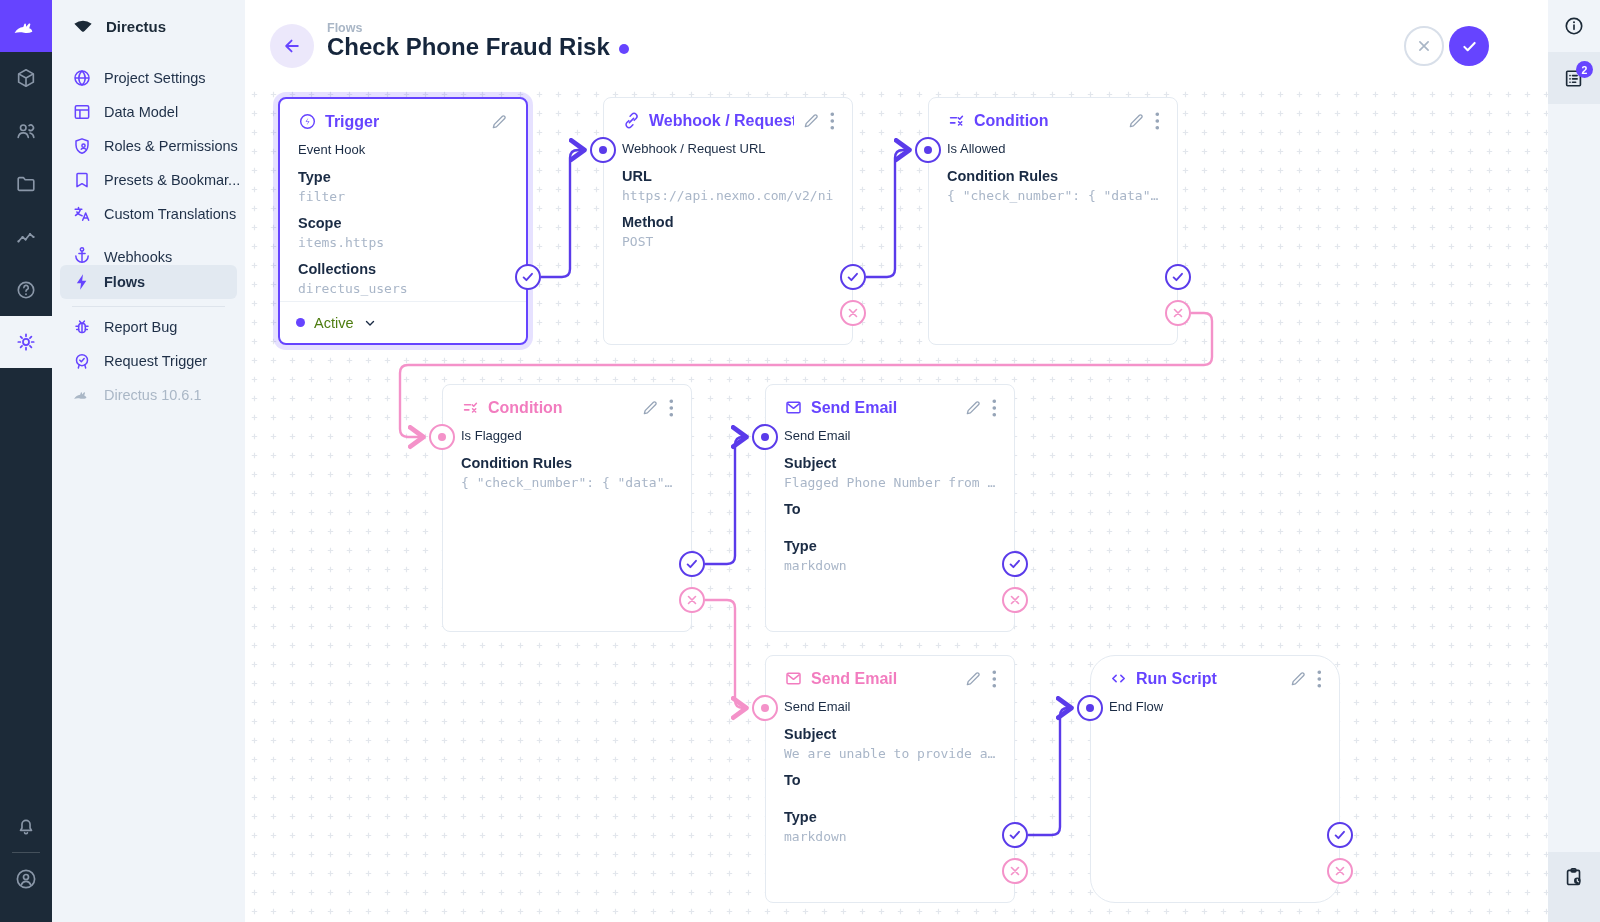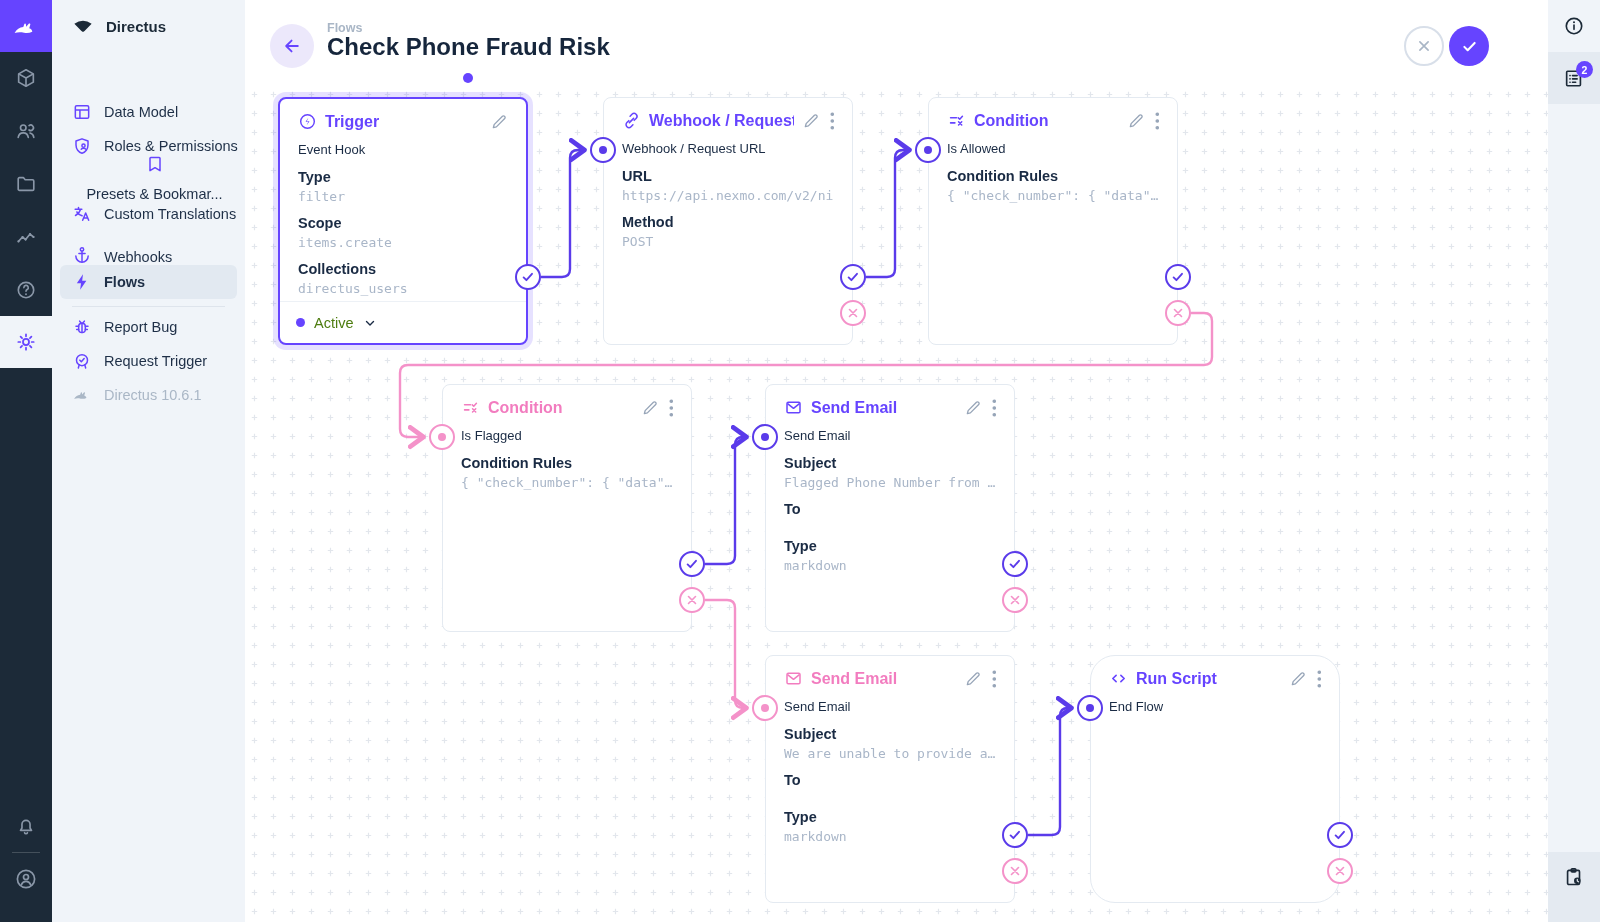--- a/index.html
+++ b/index.html
@@ -41,21 +41,21 @@
   .badge { position:absolute; top:-6px; right:-8px; min-width:17px; height:17px; border-radius:9px; background:#6644FF;
            color:#fff; font-size:10.5px; font-weight:700; display:flex; align-items:center; justify-content:center; padding:0 4px; }
   .rb-bottom { position:absolute; left:0; top:852px; width:52px; height:70px; background:#E4EAF1; display:flex; align-items:flex-start; justify-content:center; padding-top:14px; color:#1C2A38; }
 
   
   .canvas { position:absolute; left:245px; top:0; width:1303px; height:922px; background:#fff; }
   .grid-svg { position:absolute; left:245px; top:85px; z-index:0; }
   .back-btn { position:absolute; left:270px; top:24px; width:44px; height:44px; border-radius:50%; background:#ECE8FB;
               display:flex; align-items:center; justify-content:center; color:#6644FF; z-index:5; cursor:pointer; }
   .crumb { position:absolute; left:327px; top:21px; font-size:12.5px; font-weight:700; color:#A9B6C6; z-index:5; }
-  .page-title { position:absolute; left:327px; top:33px; font-size:24px; font-weight:700; color:#16263C; z-index:5; display:flex; align-items:center; gap:9px;flex-direction:column; }
+  .page-title { position:absolute; left:327px; top:33px; font-size:24px; font-weight:700; color:#16263C; z-index:5; display:flex; align-items:center; gap:9px; }
   .unsaved-dot { width:10px; height:10px; border-radius:50%; background:#6644FF; margin-top:3px; }
   .hbtn { position:absolute; top:26px; width:40px; height:40px; border-radius:50%; display:flex; align-items:center; justify-content:center; z-index:5; cursor:pointer; }
   .hbtn.ghost { left:1404px; background:#fff; border:2px solid #D8DFE9; color:#A9B6C6; }
   .hbtn.primary { left:1449px; background:#6644FF; color:#fff; }
 
   
   .panel { position:absolute; width:250px; height:248px; background:#fff; border:1px solid #E4EAF1; border-radius:8px;
            padding:13px 18px; z-index:2; }
   .panel.trigger { border:2px solid #6644FF; box-shadow:0 0 0 5px rgba(102,68,255,.16); }
   .panel-head { display:flex; align-items:center; gap:8px; margin-bottom:9px; }
@@ -140,21 +140,21 @@
       </span>
     </span>
   </div>
   <div class="resolve-name">Event Hook</div>
   <div class="fgroup">
       <div class="flabel">Type</div>
       <div class="fvalue">filter</div>
     </div>
   <div class="fgroup">
       <div class="flabel">Scope</div>
-      <div class="fvalue">items.create</div>
+      <div class="fvalue">items.https</div>
     </div>
   <div class="fgroup">
       <div class="flabel">Collections</div>
       <div class="fvalue">directus_users</div>
     </div>
   <div class="trigger-foot">
     <span class="status-dot"></span>
     <span class="status-lbl">Active</span>
     <span style="color:#1A2B44;">
       <svg width="14" height="14" viewBox="0 0 24 24" fill="none" stroke="currentColor" stroke-width="2.4" stroke-linecap="round" stroke-linejoin="round">
@@ -478,40 +478,49 @@
 <nav class="nav">
   <div class="nav-head">
     <span>
       <svg width="22" height="20" viewBox="0 0 24 22">
           <path d="M2.5 8.5Q12 2 21.5 8.5L13.7 16.6Q12 18.4 10.3 16.6Z" fill="#1C2A38"></path>
         </svg>
     </span>
     <span class="nav-head-label">Directus</span>
   </div>
 
+  <div class="nav-item" style="top:61px;">
+    <span class="nic">
+        <svg width="20" height="20" viewBox="0 0 24 24" fill="none" stroke="currentColor" stroke-width="1.8">
+          <circle cx="12" cy="12" r="8.4"></circle>
+          <path d="M3.6 12h16.8M12 3.6c2.6 2.3 3.9 5.1 3.9 8.4s-1.3 6.1-3.9 8.4c-2.6-2.3-3.9-5.1-3.9-8.4s1.3-6.1 3.9-8.4z"></path>
+        </svg>
+      </span>
+    <span class="lbl">Project Settings</span>
+  </div>
   <div class="nav-item" style="top:95px;">
     <span class="nic">
         <svg width="20" height="20" viewBox="0 0 24 24" fill="none" stroke="currentColor" stroke-width="1.8">
           <rect x="4" y="4.5" width="16" height="15" rx="1.6"></rect>
           <path d="M4 9.5h16M9.5 9.5v10"></path>
         </svg>
       </span>
     <span class="lbl">Data Model</span>
   </div>
   <div class="nav-item" style="top:129px;">
     <span class="nic">
         <svg width="20" height="20" viewBox="0 0 24 24" fill="none" stroke="currentColor" stroke-width="1.8" stroke-linejoin="round">
           <path d="M12 3.4l7.2 2.6v4.8c0 4.6-3 8.8-7.2 9.8-4.2-1-7.2-5.2-7.2-9.8V6z"></path>
           <circle cx="13.8" cy="11.6" r="1.9"></circle>
           <path d="M10.6 16.4c.7-1.2 1.9-1.8 3.2-1.8s2.5.6 3.2 1.8"></path>
         </svg>
       </span>
     <span class="lbl">Roles &amp; Permissions</span>
   </div>
-  <div class="nav-item" style="top:154px;flex-direction:column;">
+  <div class="nav-item" style="top:163px;">
     <span class="nic">
         <svg width="20" height="20" viewBox="0 0 24 24" fill="none" stroke="currentColor" stroke-width="1.8" stroke-linejoin="round">
           <path d="M7 4.2h10a1 1 0 011 1V20l-6-3.6L6 20V5.2a1 1 0 011-1z"></path>
         </svg>
       </span>
     <span class="lbl">Presets &amp; Bookmar...</span>
   </div>
   <div class="nav-item" style="top:197px;">
     <span class="nic">
         <svg width="20" height="20" viewBox="0 0 24 24" fill="none" stroke="currentColor" stroke-width="1.8" stroke-linecap="round" stroke-linejoin="round">

